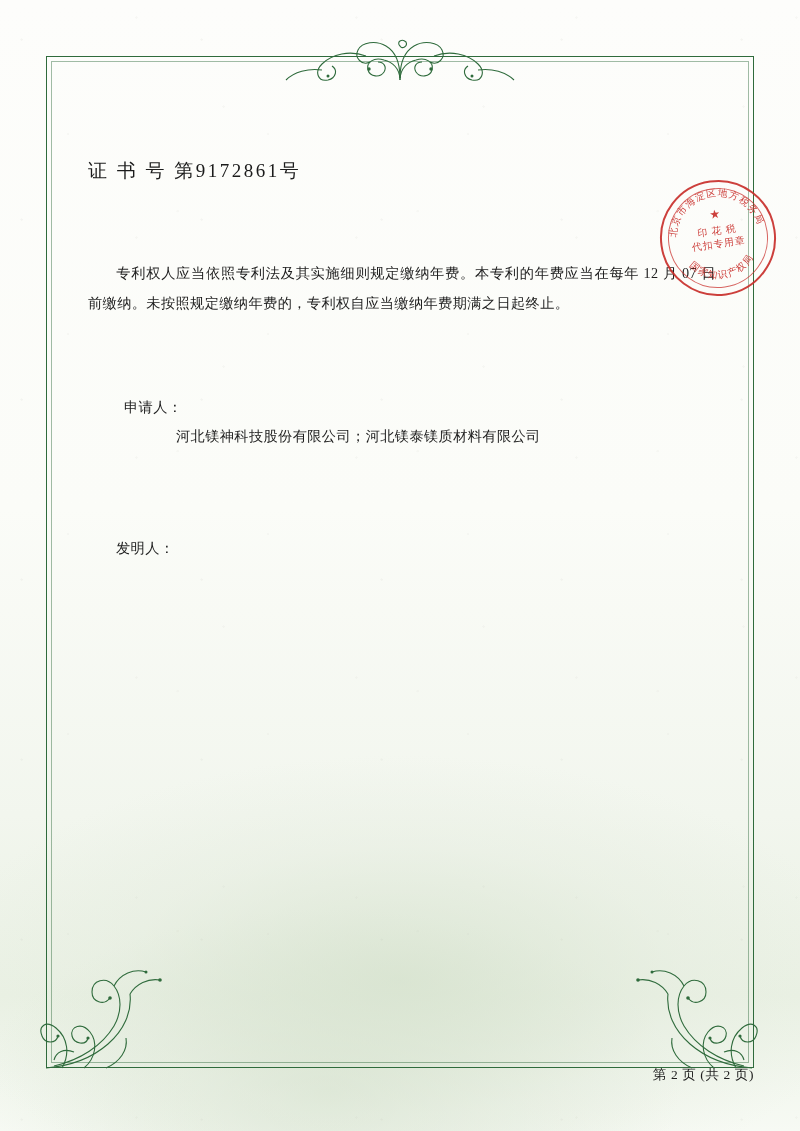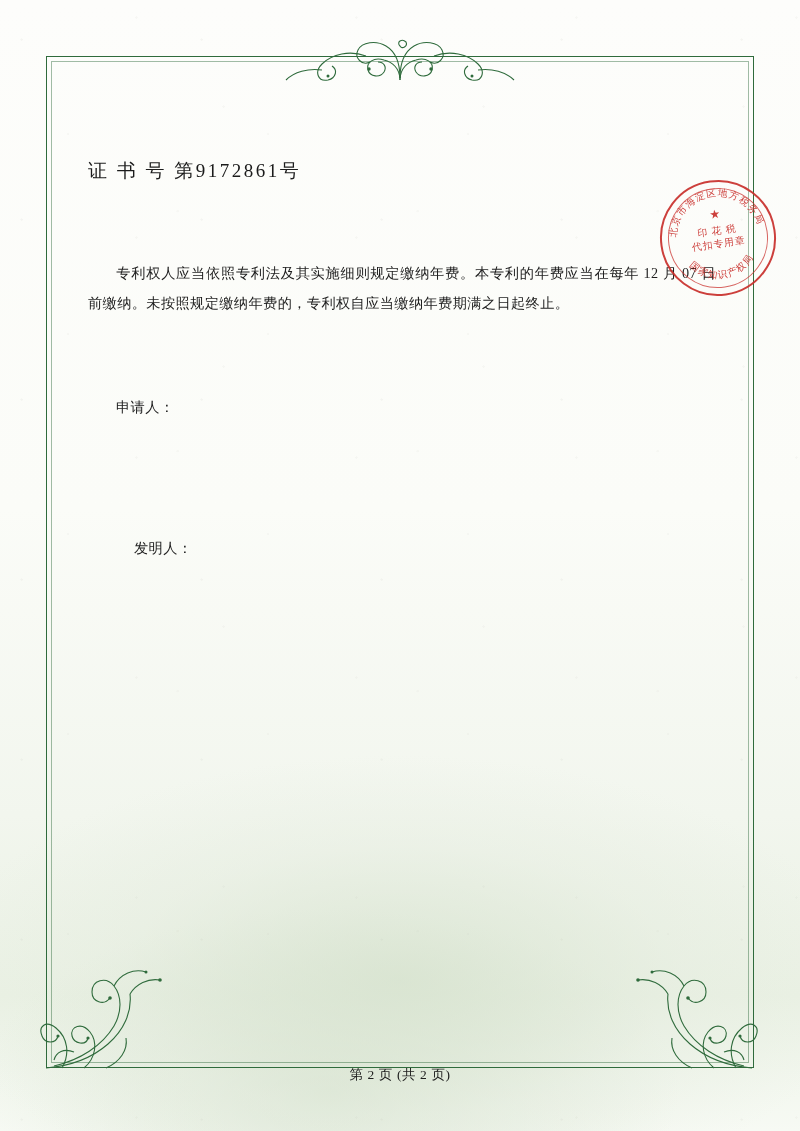--- a/index.html
+++ b/index.html
@@ -111,41 +111,41 @@
   .block-label {
     position: absolute;
     left: 42px;
     font-size: 14.2px;
     line-height: 26px;
     color: #1d1d1d;
     letter-spacing: 0.4px;
     white-space: nowrap;
   }
   .lbl-intro { top: 280px; left: 70px; }
-  .lbl-applicant { top: 310px; left: 70px; }
-  .lbl-inventor { top: 451px; left: 88px; }
+  .lbl-applicant { top: 310px; left: 78px; }
+  .lbl-inventor { top: 451px; left: 70px; }
 
   .value-line {
     position: absolute;
     left: 130px;
     font-size: 14.2px;
     line-height: 26px;
     color: #1d1d1d;
     letter-spacing: 0.4px;
     width: 560px;
   }
   .val-applicant { top: 339px; }
   .val-inventor { top: 480px; }
 
   .footer {
     position: absolute;
     left: 0;
     right: 0;
     top: 982px;
-    text-align: center;
+    text-align: right;
     font-size: 13.5px;
     color: #1d1d1d;
     letter-spacing: 0.6px;
     background: rgba(247,250,244,0.0);
   }
 
   
   .seal {
     position: absolute;
     left: 614px;
@@ -282,20 +282,21 @@
 
     <div class="cert-number">证 书 号 第9172861号</div>
 
     <div class="para para-fee">
       <span class="indent"></span><span>专利权人应当依照专利法及其实施细则规定缴纳年费。本专利的年费应当在每年 12 月 07 日前缴纳。未按照规定缴纳年费的，专利权自应当缴纳年费期满之日起终止。</span>
     </div>
 
 
     <div class="block-label lbl-applicant">申请人：</div>
 
+    <div class="value-line val-applicant">河北镁神科技股份有限公司；河北镁泰镁质材料有限公司</div>
 
     <div class="block-label lbl-inventor">发明人：</div>
 
 
     <div class="footer">第 2 页 (共 2 页)</div>
 
     <div class="seal">
       <div class="ring"></div>
       <div class="ring-inner"></div>
       <svg class="arc-text" viewBox="0 0 116 116" xmlns="http://www.w3.org/2000/svg">

